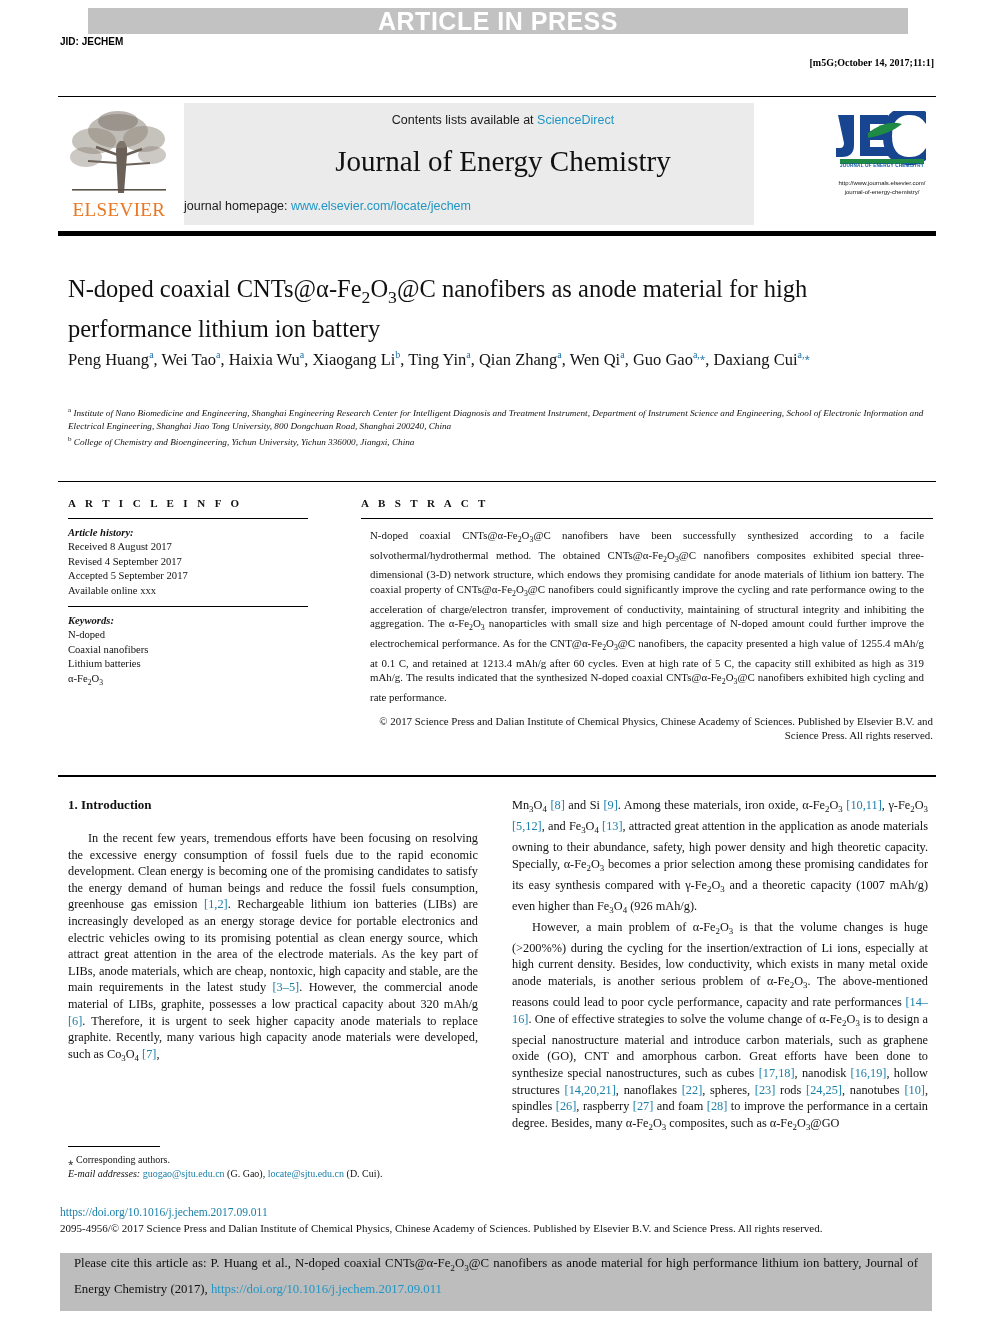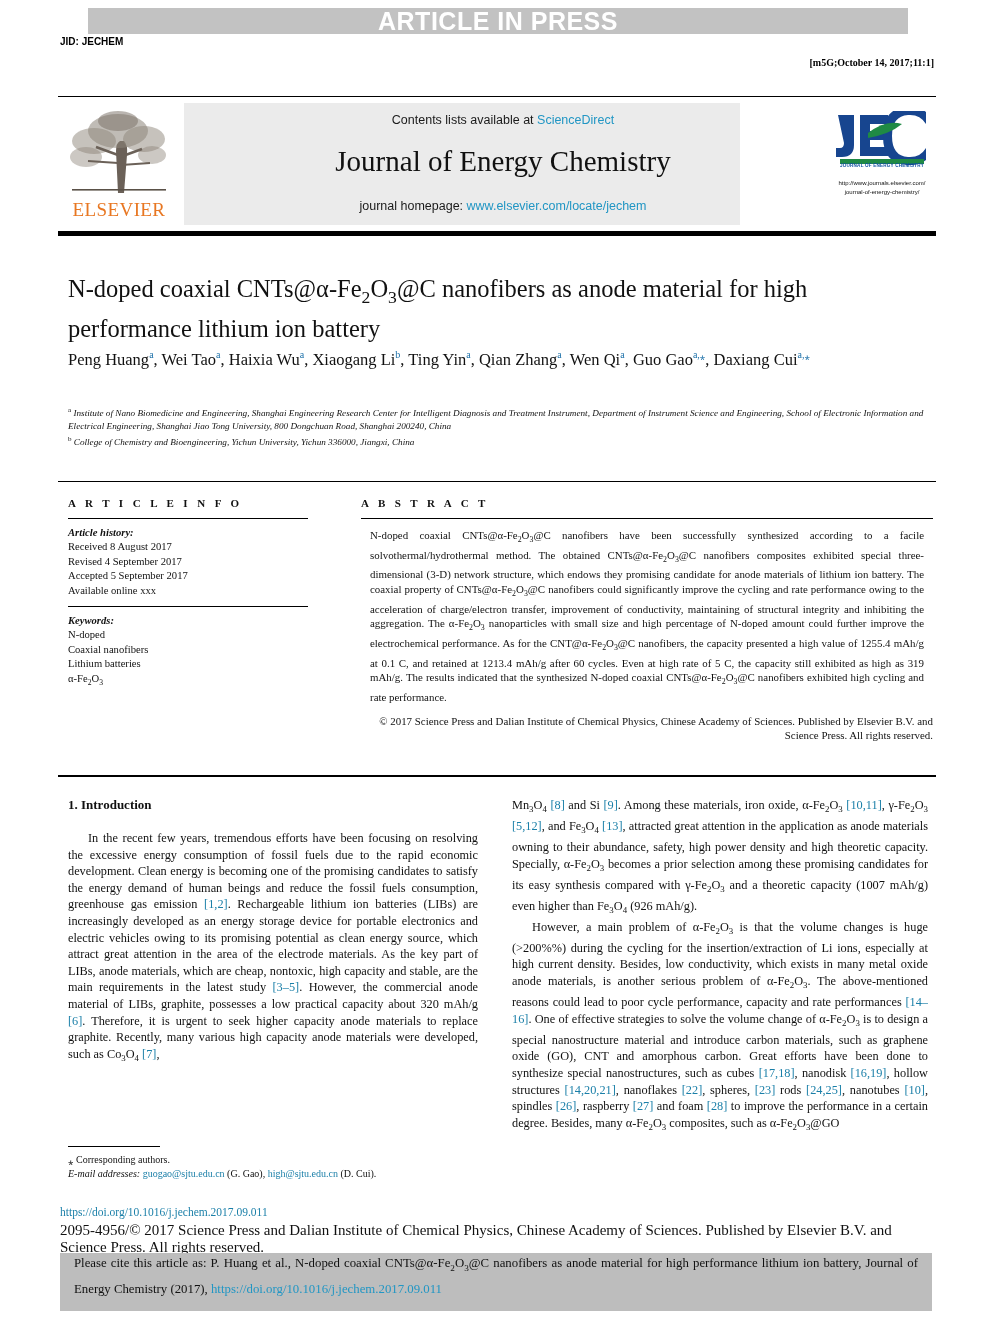--- a/index.html
+++ b/index.html
@@ -116,20 +116,21 @@
     letter-spacing: 0.4px;
     color: #e87722;
   }
   .contents-band {
     position: absolute;
     left: 126px;
     top: 0px;
     width: 556px;
     height: 122px;
     background: #ebebeb;
+    padding-left: 14px;
   }
   .contents-line {
     position: absolute;
     left: 0;
     top: 10px;
     width: 638px;
     text-align: center;
     font-family: "Liberation Sans", sans-serif;
     font-size: 12.5px;
     color: #1a1a1a;
@@ -143,21 +144,20 @@
     text-align: center;
     font-family: "Liberation Serif", serif;
     font-size: 29px;
     color: #111;
   }
   .homepage-line {
     position: absolute;
     left: 0;
     top: 96px;
     width: 638px;
-    text-align: center;
     font-family: "Liberation Sans", sans-serif;
     font-size: 12.5px;
     color: #1a1a1a;
   }
   .homepage-line .link { color: #2196c4; }
   .jec-logo {
     position: absolute;
     left: 770px;
     top: 0px;
     width: 108px;
@@ -376,21 +376,21 @@
     font-family: "Liberation Serif", serif;
     font-size: 11.5px;
     color: #1a7fa8;
   }
   .issn-line {
     position: absolute;
     left: 60px;
     top: 1222px;
     width: 880px;
     font-family: "Liberation Serif", serif;
-    font-size: 15px;
+    font-size: 11px;
     color: #111;
   }
 
   
   .cite-box {
     position: absolute;
     left: 60px;
     top: 1253px;
     width: 872px;
     height: 58px;
@@ -516,21 +516,21 @@
   </div>
 
   <div class="body-right">
     <p class="para cont">Mn<sub>3</sub>O<sub>4</sub> <span class="cite">[8]</span> and Si <span class="cite">[9]</span>. Among these materials, iron oxide, α-Fe<sub>2</sub>O<sub>3</sub> <span class="cite">[10,11]</span>, γ-Fe<sub>2</sub>O<sub>3</sub> <span class="cite">[5,12]</span>, and Fe<sub>3</sub>O<sub>4</sub> <span class="cite">[13]</span>, attracted great attention in the application as anode materials owning to their abundance, safety, high power density and high theoretic capacity. Specially, α-Fe<sub>2</sub>O<sub>3</sub> becomes a prior selection among these promising candidates for its easy synthesis compared with γ-Fe<sub>2</sub>O<sub>3</sub> and a theoretic capacity (1007 mAh/g) even higher than Fe<sub>3</sub>O<sub>4</sub> (926 mAh/g).</p>
     <p class="para">However, a main problem of α-Fe<sub>2</sub>O<sub>3</sub> is that the volume changes is huge (&gt;200%%) during the cycling for the insertion/extraction of Li ions, especially at high current density. Besides, low conductivity, which exists in many metal oxide anode materials, is another serious problem of α-Fe<sub>2</sub>O<sub>3</sub>. The above-mentioned reasons could lead to poor cycle performance, capacity and rate performances <span class="cite">[14–16]</span>. One of effective strategies to solve the volume change of α-Fe<sub>2</sub>O<sub>3</sub> is to design a special nanostructure material and introduce carbon materials, such as graphene oxide (GO), CNT and amorphous carbon. Great efforts have been done to synthesize special nanostructures, such as cubes <span class="cite">[17,18]</span>, nanodisk <span class="cite">[16,19]</span>, hollow structures <span class="cite">[14,20,21]</span>, nanoflakes <span class="cite">[22]</span>, spheres, <span class="cite">[23]</span> rods <span class="cite">[24,25]</span>, nanotubes <span class="cite">[10]</span>, spindles <span class="cite">[26]</span>, raspberry <span class="cite">[27]</span> and foam <span class="cite">[28]</span> to improve the performance in a certain degree. Besides, many α-Fe<sub>2</sub>O<sub>3</sub> composites, such as α-Fe<sub>2</sub>O<sub>3</sub>@GO</p>
   </div>
 
   <div class="fn-rule"></div>
   <div class="fn-block">
     <div>⁎ Corresponding authors.</div>
-    <div><span class="em">E-mail addresses:</span> <span class="mail">guogao@sjtu.edu.cn</span> (G. Gao), <span class="mail">high@sjtu.edu.cn</span> (D. Cui).</div>
+    <div><span class="em">E-mail addresses:</span> <span class="mail">guogao@sjtu.edu.cn</span> (G. Gao), <span class="mail">locate@sjtu.edu.cn</span> (D. Cui).</div>
   </div>
   <div class="doi-line">https://doi.org/10.1016/j.jechem.2017.09.011</div>
   <div class="issn-line">2095-4956/© 2017 Science Press and Dalian Institute of Chemical Physics, Chinese Academy of Sciences. Published by Elsevier B.V. and Science Press. All rights reserved.</div>
 
   <div class="cite-box">
     <p class="cite-box-text">Please cite this article as: P. Huang et al., N-doped coaxial CNTs@α-Fe<sub>2</sub>O<sub>3</sub>@C nanofibers as anode material for high performance lithium ion battery, Journal of Energy Chemistry (2017), <span class="link">https://doi.org/10.1016/j.jechem.2017.09.011</span></p>
   </div>
 
 </div>
 

